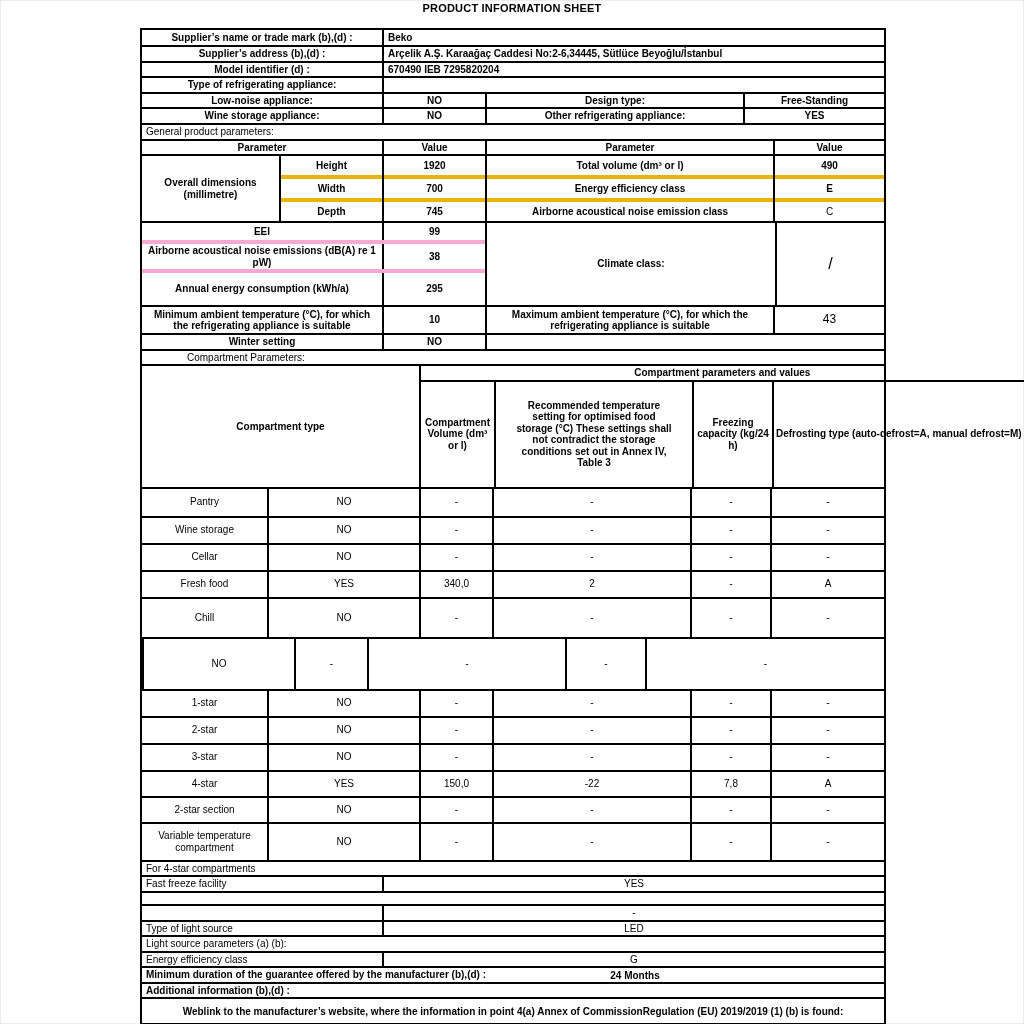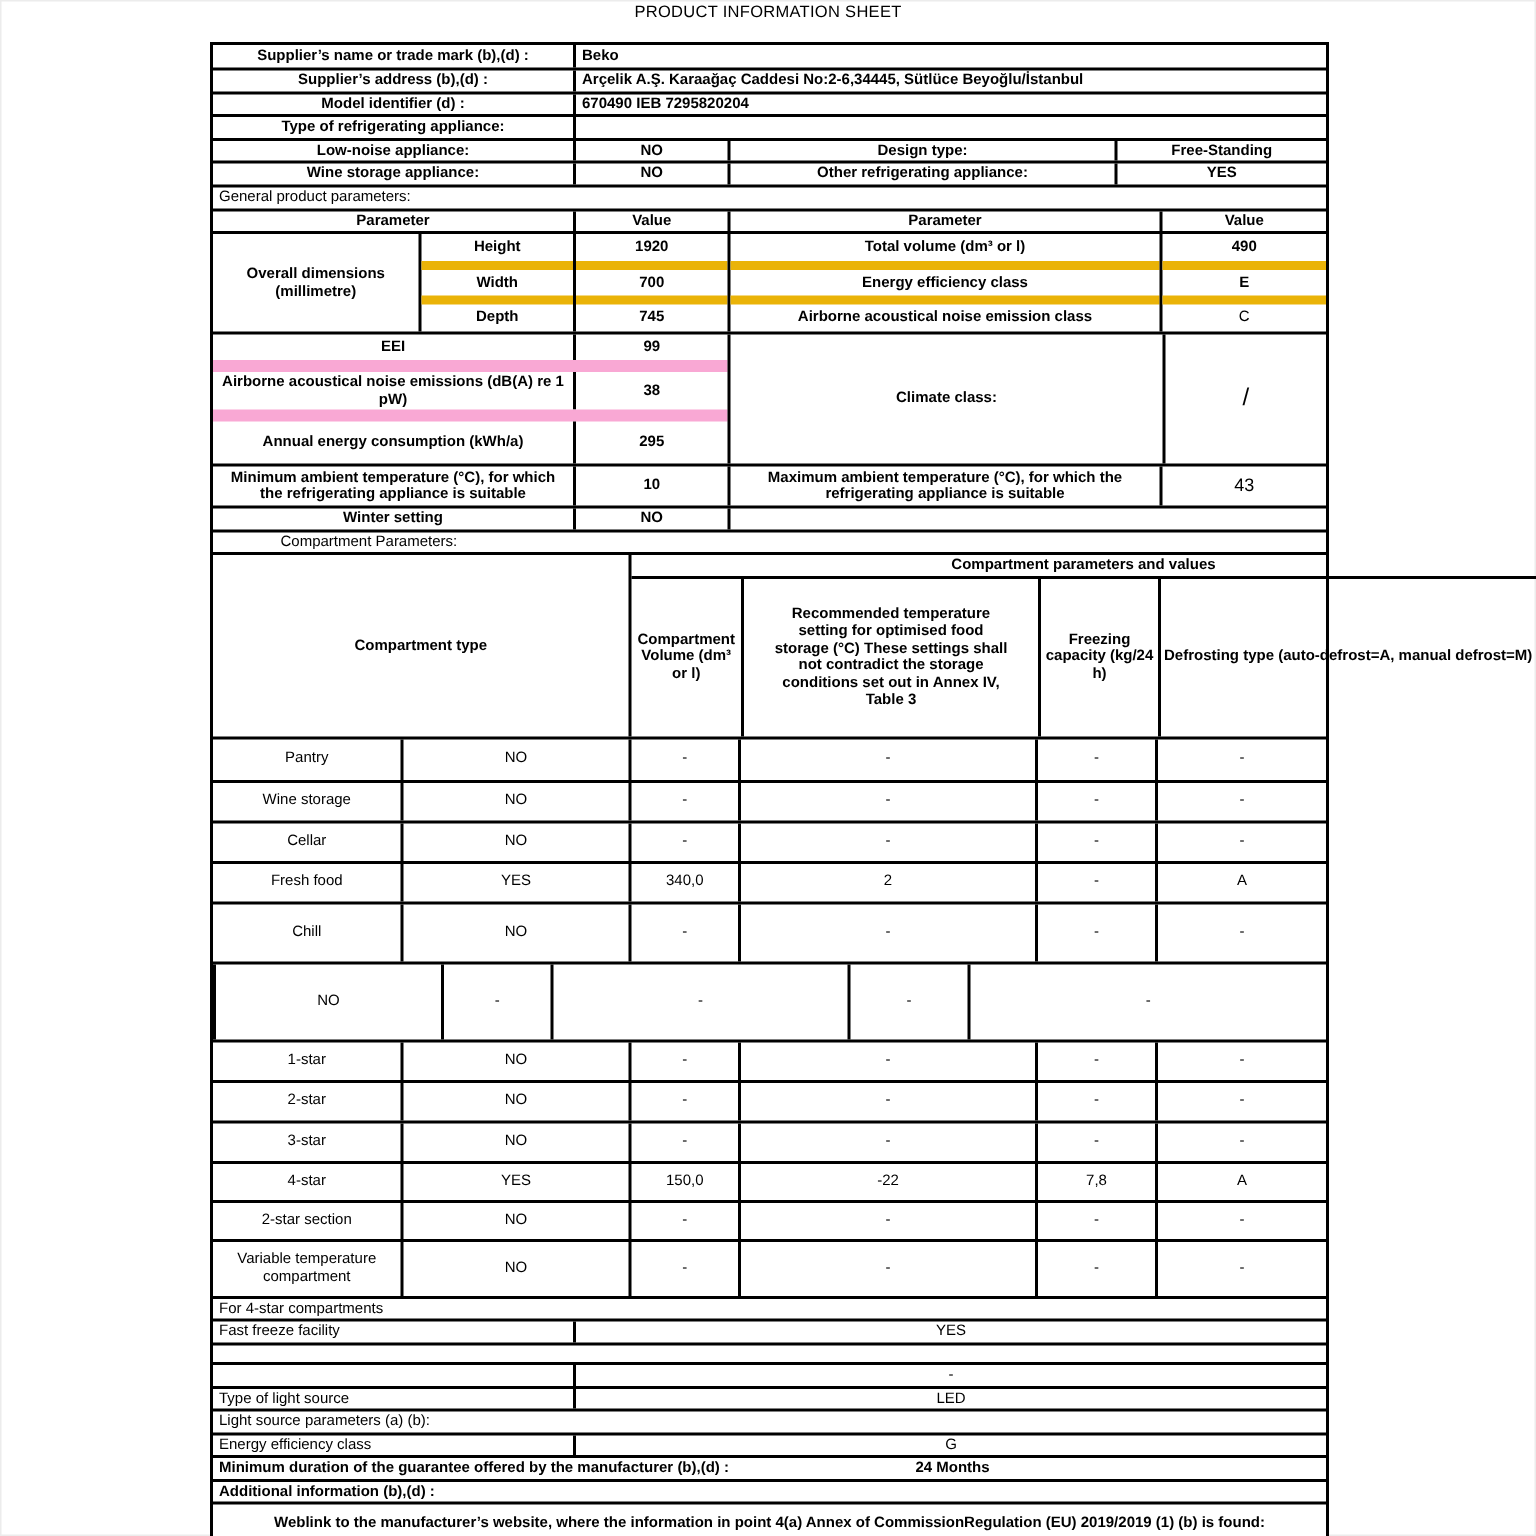--- a/index.html
+++ b/index.html
@@ -1,36 +1,36 @@
 <!DOCTYPE html>
 <html><head>
 <meta charset="utf-8">
 <style>
   html,body{margin:0;padding:0;background:#fff;}
   *{box-sizing:border-box;}
   .page{position:relative;width:1024px;height:1024px;background:#fff;
         font-family:"Liberation Sans", sans-serif;color:#000;
         box-shadow: inset 0 0 0 1px #ececec;overflow:hidden;}
   .title{position:absolute;top:0;left:0;width:1024px;height:16px;line-height:16px;
-         text-align:center;font-size:11px;font-weight:normal;letter-spacing:.2px;}
+         text-align:center;font-size:11px;font-weight:bold;letter-spacing:.2px;}
   .sheet{position:absolute;left:140px;top:28px;width:746px;border:2px solid #000;background:#fff;}
   .row{display:flex;border-top:2px solid #000;align-items:stretch;}
   .sheet > .row:first-child{border-top:none;}
   .cell{display:flex;align-items:center;justify-content:center;text-align:center;
         padding:1px 4px;font-size:10px;line-height:1.15;flex-shrink:0;}
   .cell.left{justify-content:flex-start;text-align:center;}
   .bl{border-left:2px solid #000;}
   .grow{flex:1 1 auto;width:auto;min-width:0;}
   .bold{font-weight:bold;}
   .stack{display:flex;flex-direction:column;flex-shrink:0;}
   .stack > .scell{flex:1 1 0;display:flex;align-items:center;justify-content:center;
                   text-align:center;padding:1px 4px;font-size:10px;line-height:1.15;
-                  border-top:6px solid #eab308;}
+                  border-top:4px solid #eab308;}
   .stack > .scell:first-child{border-top:none;}
-  .ssub{display:flex;border-top:8px solid #f9a8d4;flex:0 0 auto;align-items:stretch;}
+  .ssub{display:flex;border-top:4px solid #f9a8d4;flex:0 0 auto;align-items:stretch;}
   .stack > .ssub:first-child{border-top:none;}
   .w137{width:137px}.w103{width:103px}.w240{width:240px}.w258{width:258px}
   .w288{width:288px}.w125{width:125px}.w152{width:152px}
   .w73{width:73px}.w198{width:198px}.w82{width:80px}.w277{width:277px}.w343{width:343px}
   .big-c{font-size:14px;}
   .big-slash{font-size:16px;font-weight:400;}
   .big-43{font-size:12px;}
   .pad-l40{padding-left:45px;}
   .abs-val{position:absolute;left:493px;top:50%;transform:translate(-50%,-50%);
            font-size:10px;font-weight:bold;text-align:right;}

